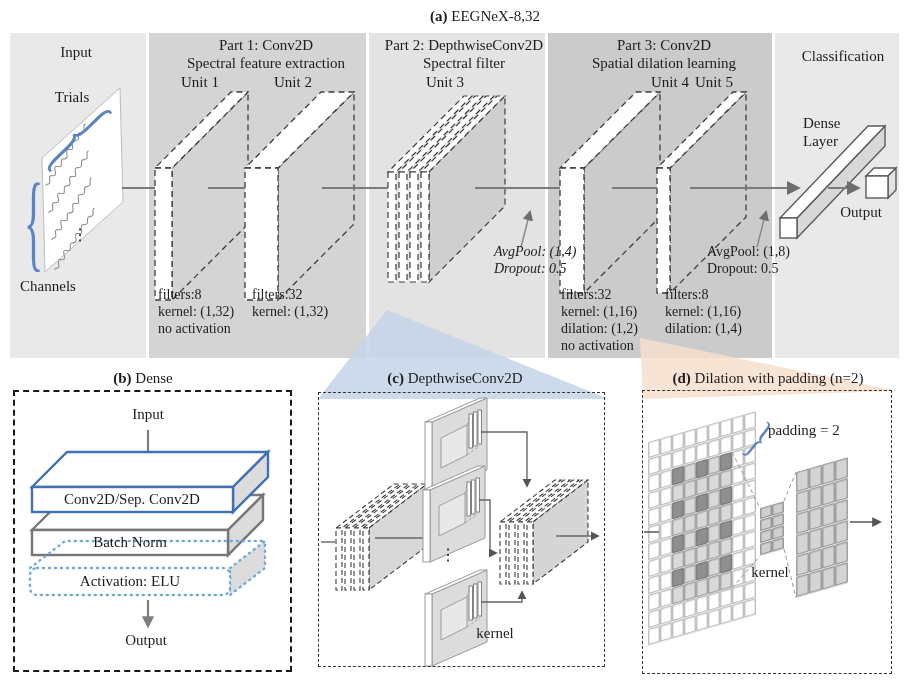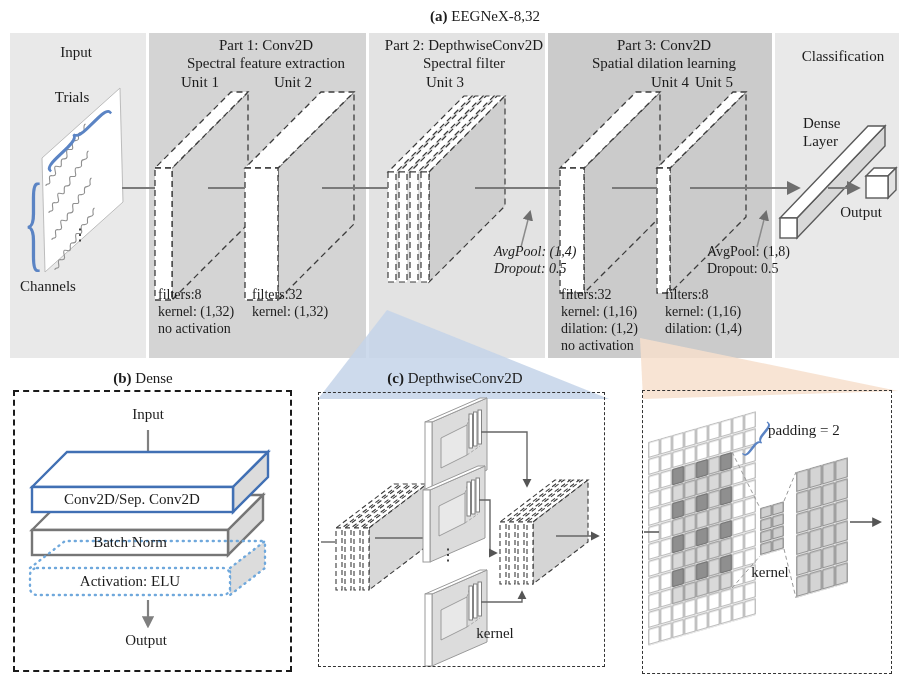--- a/index.html
+++ b/index.html
@@ -285,16 +285,17 @@
   <div class="t ctr hdr" style="left:148px;top:405px;">Input</div>
   <div class="t ctr hdr" style="left:132px;top:490px;">Conv2D/Sep. Conv2D</div>
   <div class="t ctr hdr" style="left:130px;top:533px;">Batch Norm</div>
   <div class="t ctr hdr" style="left:130px;top:572px;">Activation: ELU</div>
   <div class="t ctr hdr" style="left:146px;top:631px;">Output</div>
 
   <div class="t ctr ttl" style="left:455px;top:369px;"><b>(c)</b><span> DepthwiseConv2D</span></div>
   <div class="t dots" style="left:440px;top:546px;">⋮</div>
   <div class="t ctr hdr" style="left:495px;top:624px;">kernel</div>
 
+  <div class="t ctr ttl" style="left:768px;top:369px;"><b>(d)</b><span> Dilation with padding (n=2)</span></div>
   <div class="t hdr" style="left:768px;top:421px;">padding = 2</div>
   <div class="t ctr hdr" style="left:770px;top:563px;">kernel</div>
 
 </div>
 
 </body></html>

